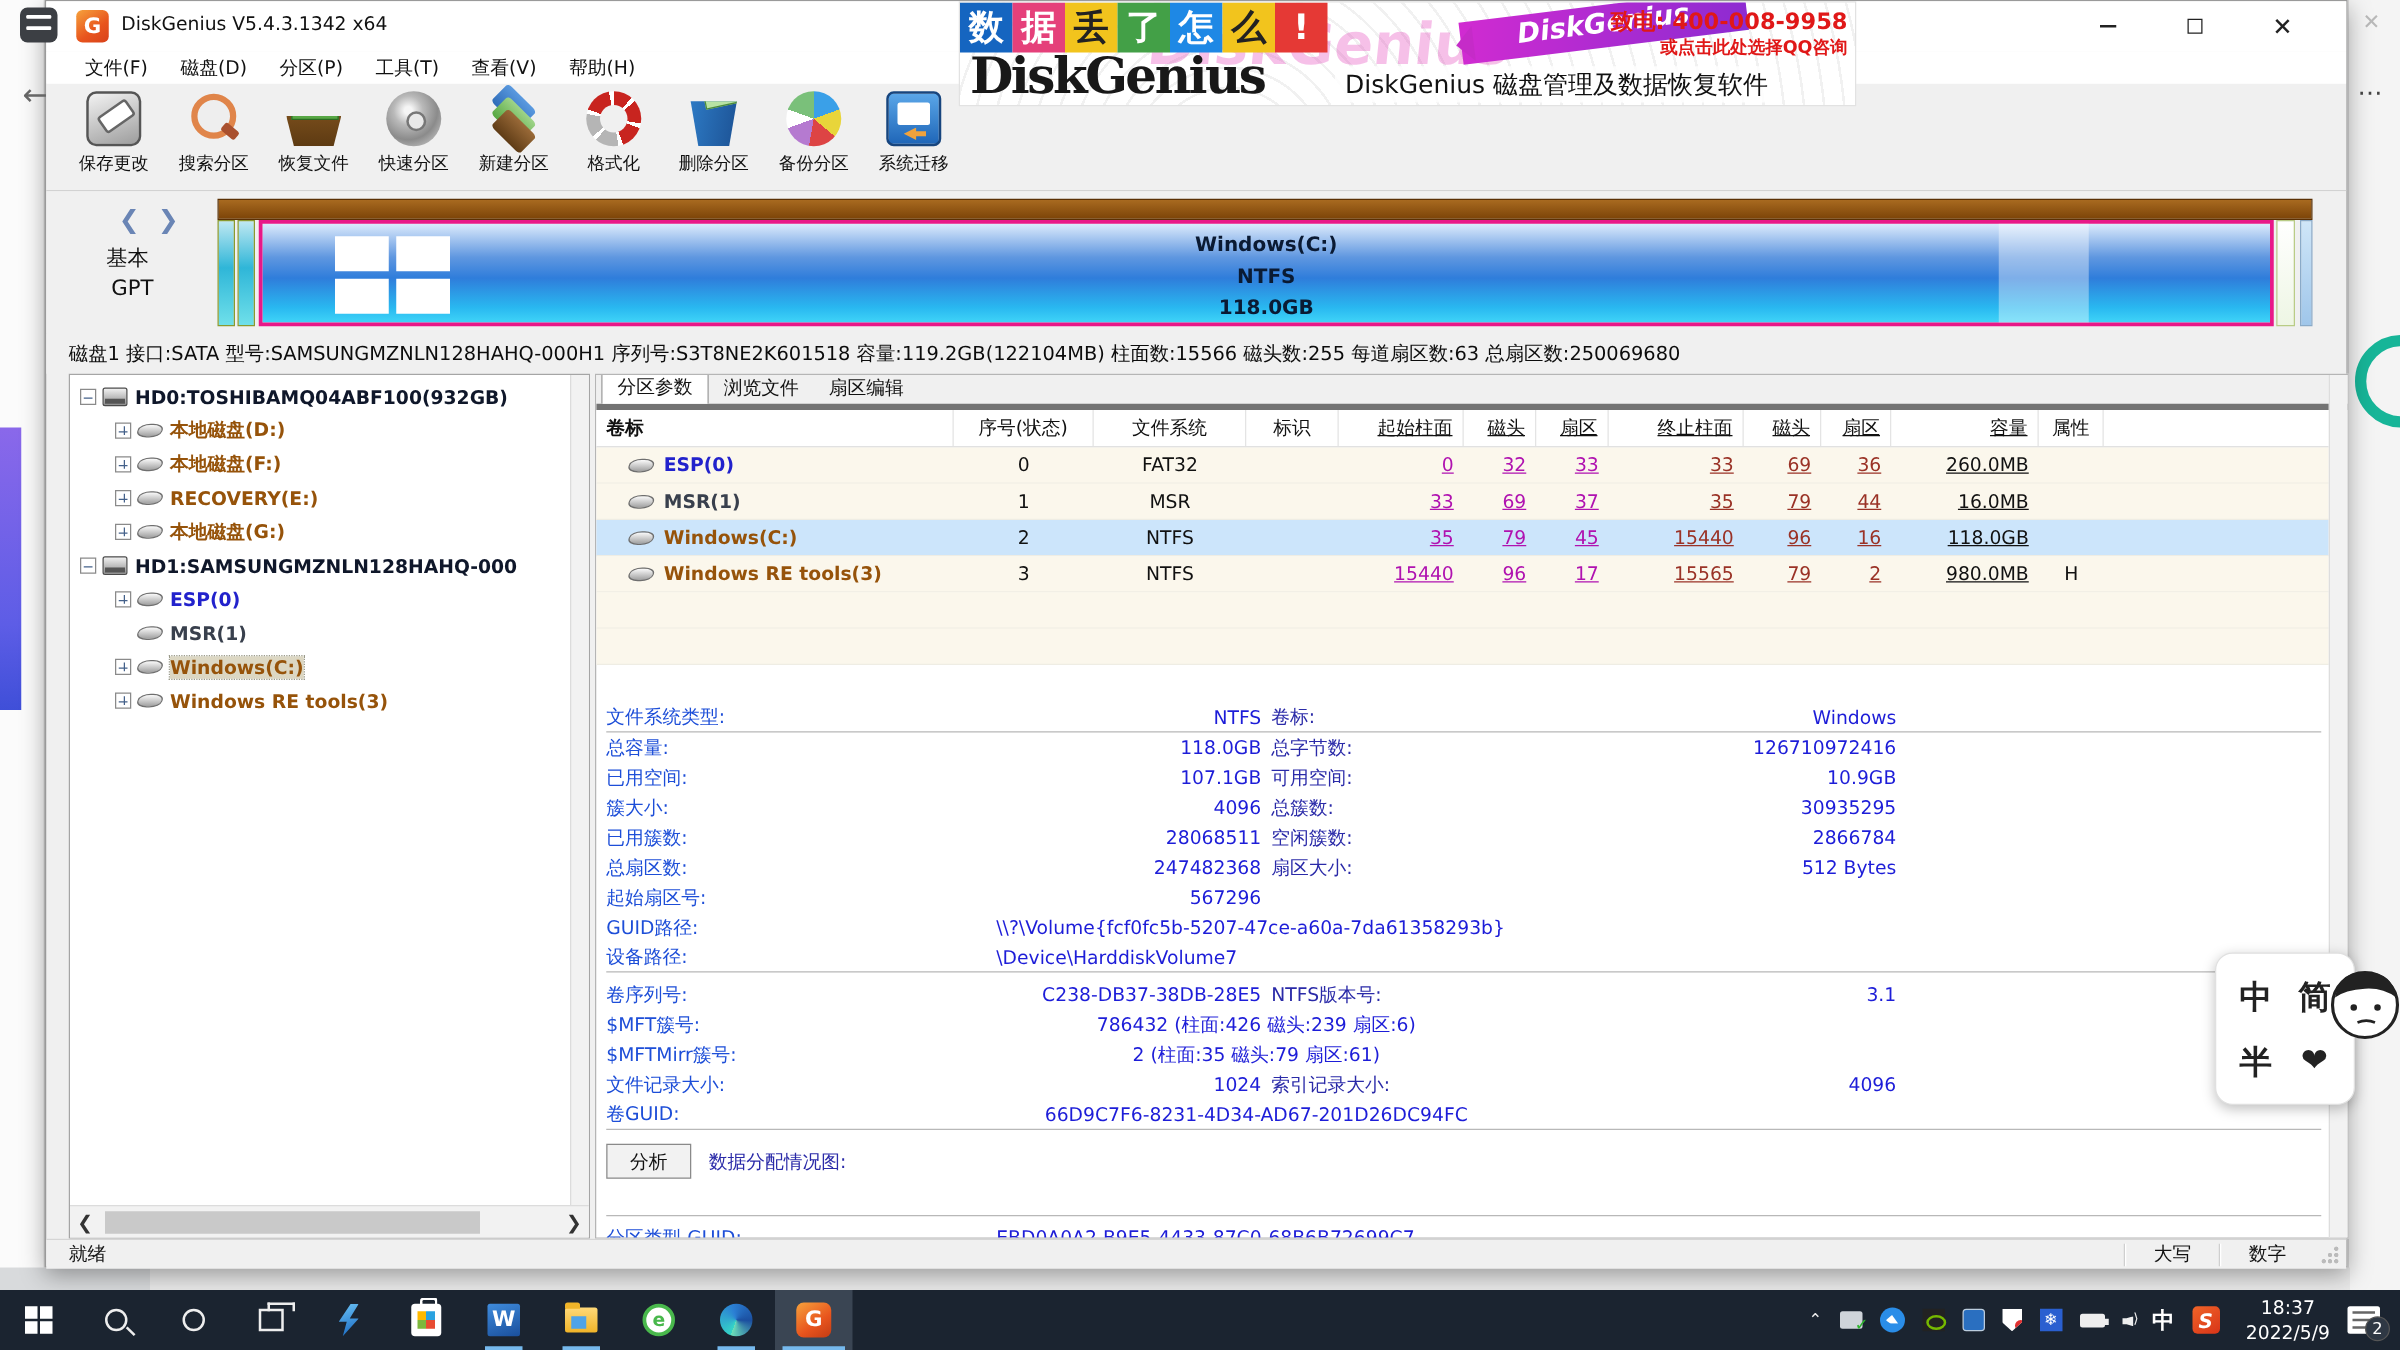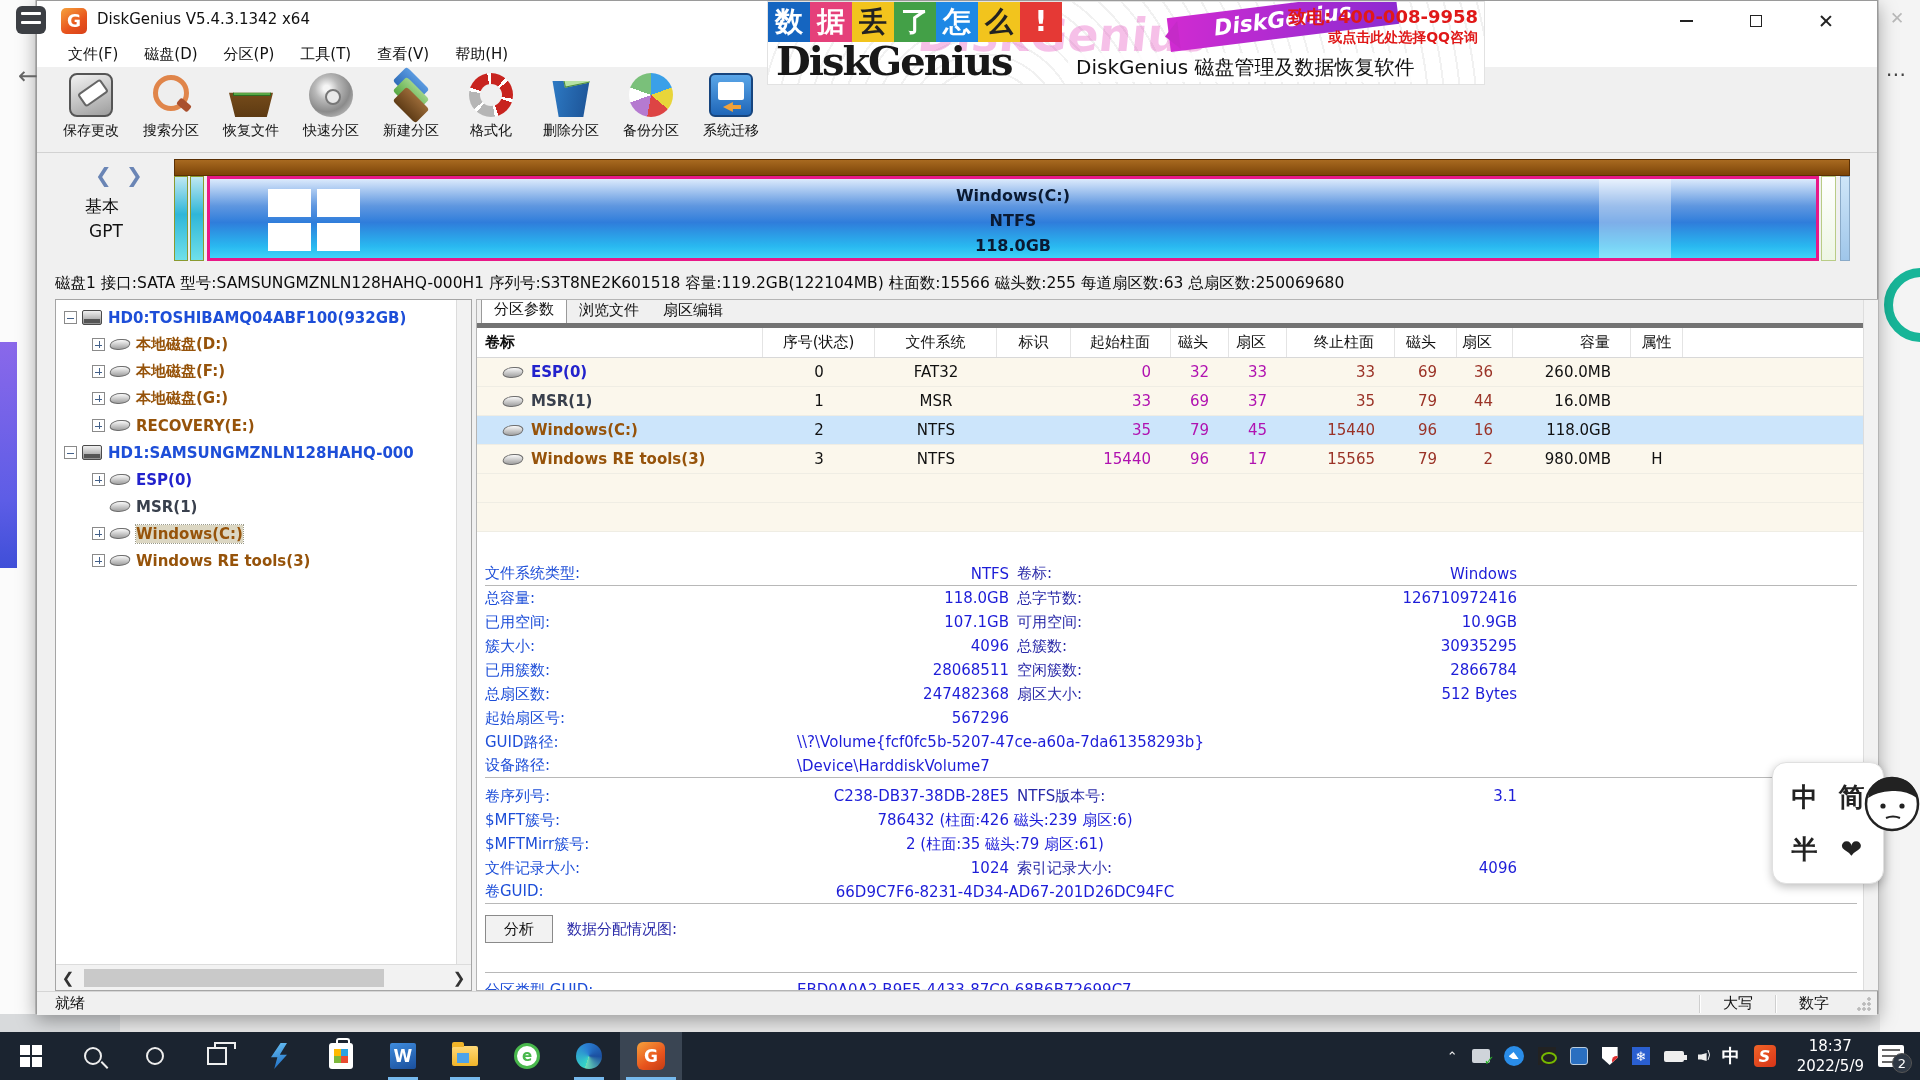--- a/index.html
+++ b/index.html
@@ -124,21 +124,21 @@
   #tree-list{position:absolute;left:0;top:4px;width:382px;}
   .titem{height:27px;display:flex;align-items:center;font-size:15px;font-weight:bold;white-space:nowrap;}
   .titem .ebox{width:13px;height:13px;border:1px solid #8a8a8a;background:#fff;position:relative;flex:0 0 13px;margin-right:5px;}
   .titem .ebox::before{content:"";position:absolute;left:2px;top:5.5px;width:7px;height:1.6px;background:#44618a;}
   .titem .ebox.plus::after{content:"";position:absolute;left:5.5px;top:2px;width:1.6px;height:7px;background:#44618a;}
   .titem .ebox.none{visibility:hidden;}
   .hd-icon{width:20px;height:15px;background:linear-gradient(#f0f0f0,#8f8f8f);border:1px solid #4a4a4a;border-radius:2px;margin-right:6px;position:relative;flex:0 0 20px;}
   .hd-icon::after{content:"";position:absolute;left:1px;bottom:1px;width:16px;height:4px;background:#555;}
   .pt-icon{width:20px;height:11px;background:linear-gradient(#fafafa,#9f9f9f);border:1px solid #6f6f6f;
      border-radius:45%;margin-right:6px;flex:0 0 20px;transform:skewX(-18deg);}
-  .t-black{color:#1d4ed8;} .t-brown{color:#96530a;} .t-blue{color:#2222cc;} .t-dark{color:#39404d;}
+  .t-black{color:#0f172a;} .t-brown{color:#96530a;} .t-blue{color:#2222cc;} .t-dark{color:#39404d;}
   .titem.sel .lbl{background:#dcd7c3;outline:1px dotted #9a9a8a;}
   #tree-vscroll{position:absolute;right:0;top:0;width:15px;height:664px;background:#f2f2f2;border-left:1px solid #dcdcdc;}
   #tree-hscroll{position:absolute;left:0;bottom:0;width:100%;height:26px;background:#f2f2f2;border-top:1px solid #dcdcdc;display:flex;align-items:center;}
   .harrow{width:24px;text-align:center;color:#333;font-size:15px;}
   .harrow.left::before{content:"❮";} .harrow.right::before{content:"❯";}
   #hthumb{height:18px;width:300px;background:#c9c9c9;margin-left:4px;}
   #tree-hscroll .sp{flex:1;}
 
   #right-panel{left:439px;top:0;width:1403px;height:692px;background:#fff;border:1px solid #b5b5b5;overflow:hidden;}
   #rp-vscroll{position:absolute;right:0;top:0;width:15px;height:100%;background:#f2f2f2;border-left:1px solid #ddd;}
@@ -154,21 +154,21 @@
   .trow.header{height:30px;background:#fff;border-bottom:1px solid #d8d8d8;color:#111;}
   .trow.header>div{border-right:1px solid #e4e4e4;height:100%;display:flex;align-items:center;}
   .trow.cream{background:#fbf7ec;} .trow.selrow{background:#cce5fb;}
   .c-name{width:286px;padding-left:26px;display:flex;align-items:center;font-weight:bold;}
   .c-seq{width:112px;justify-content:center;text-align:center;}
   .c-fs{width:122px;justify-content:center;text-align:center;}
   .c-flag{width:74px;justify-content:center;text-align:right;}
   .c-sc{width:100px;} .c-h1{width:58px;} .c-s1{width:58px;}
   .c-ec{width:108px;} .c-h2{width:62px;} .c-s2{width:56px;}
   .c-cap{width:118px;} .c-attr{width:52px;justify-content:center;text-align:center;}
-  .num{text-align:right;justify-content:flex-end;padding-right:20px;display:flex;align-items:center;}
+  .num{text-align:right;justify-content:flex-end;padding-right:8px;display:flex;align-items:center;text-decoration:underline;}
   .mag{color:#b012b0;} .dred{color:#9a3226;} .blk{color:#111;}
   .trow .c-seq,.trow .c-fs{color:#111;}
   .trow .pt-icon{margin-right:8px;}
 
   
   #details{position:absolute;left:8px;top:262px;width:1372px;font-size:15px;}
   .drow{display:flex;height:24px;align-items:center;}
   .dl1{width:300px;color:#1d4ed8;} 
   .dv1{width:224px;text-align:right;color:#1d1dd8;}
   .dl2{width:212px;padding-left:8px;color:#2a2aa8;}
@@ -409,26 +409,26 @@
             <span class="lbl t-brown">本地磁盘(D:)</span>
           </div>
           <div class="titem" style="padding-left: 36px;">
             <span class="ebox plus"></span>
             <span class="pt-icon"></span>
             <span class="lbl t-brown">本地磁盘(F:)</span>
           </div>
           <div class="titem" style="padding-left: 36px;">
             <span class="ebox plus"></span>
             <span class="pt-icon"></span>
-            <span class="lbl t-brown">本地磁盘(G:)</span>
+            <span class="lbl t-brown">RECOVERY(E:)</span>
           </div>
           <div class="titem" style="padding-left: 36px;">
             <span class="ebox plus"></span>
             <span class="pt-icon"></span>
-            <span class="lbl t-brown">RECOVERY(E:)</span>
+            <span class="lbl t-brown">本地磁盘(G:)</span>
           </div>
           <div class="titem" style="padding-left: 8px;">
             <span class="ebox "></span>
             <span class="hd-icon"></span>
             <span class="lbl t-black">HD1:SAMSUNGMZNLN128HAHQ-000</span>
           </div>
           <div class="titem" style="padding-left: 36px;">
             <span class="ebox plus"></span>
             <span class="pt-icon"></span>
             <span class="lbl t-blue">ESP(0)</span>

